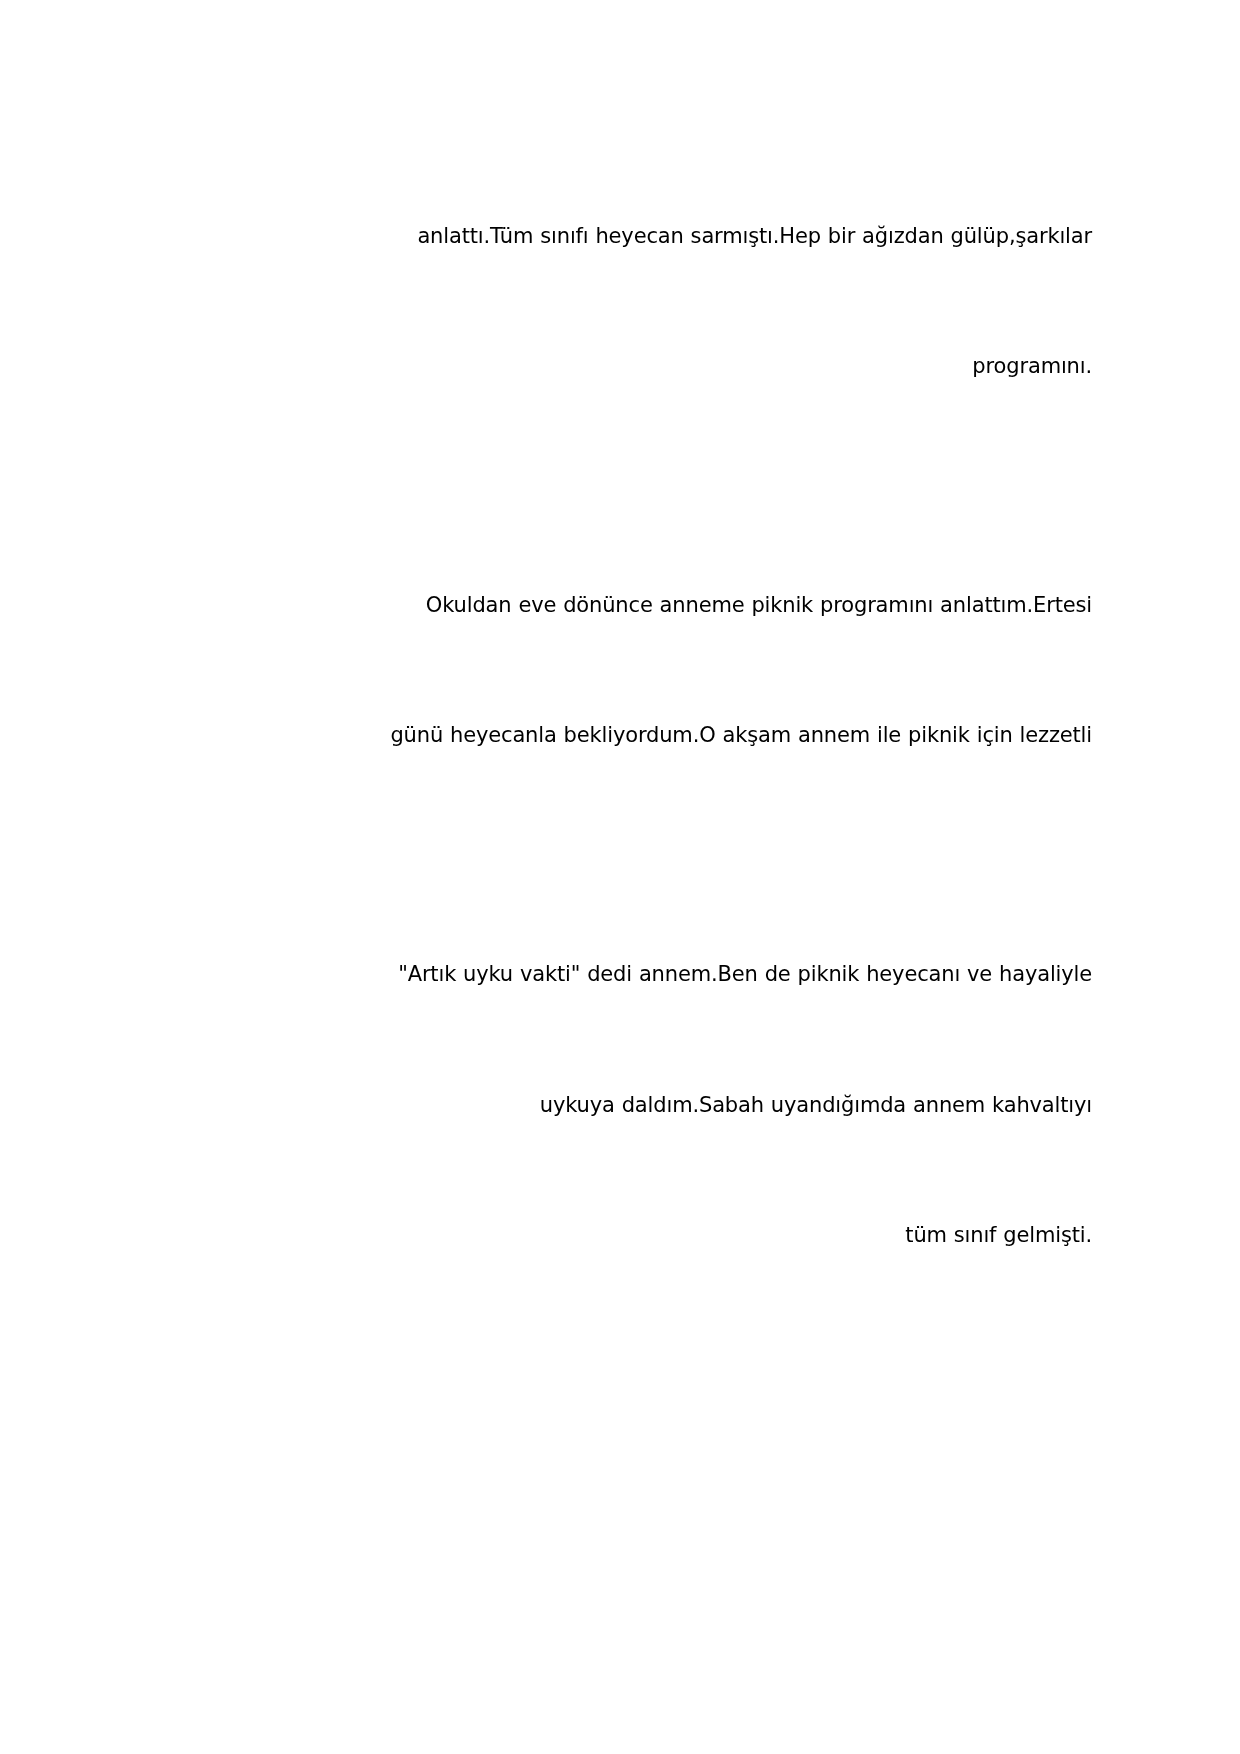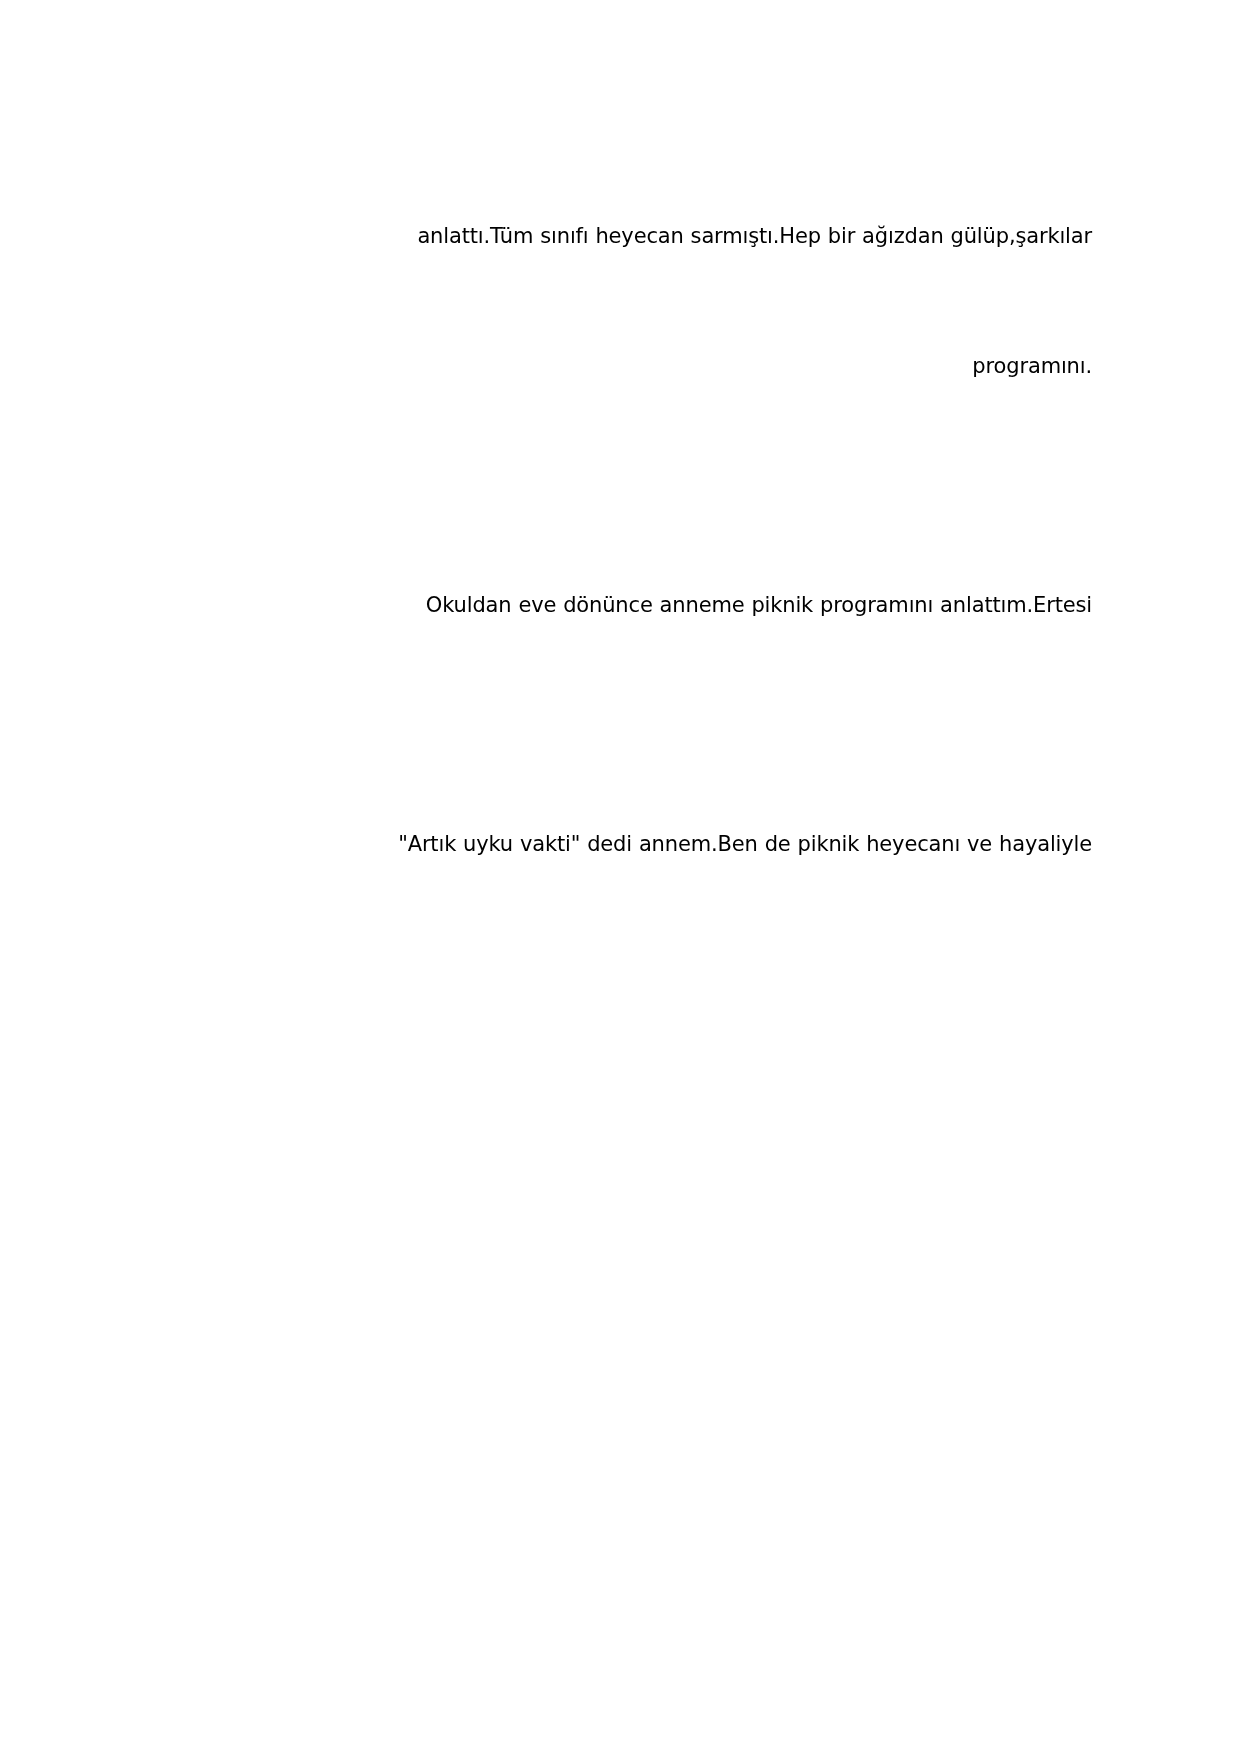--- a/index.html
+++ b/index.html
@@ -57,20 +57,23 @@
 <div class="page">
   <div class="doc-body">
 
     <p class="para">
       <span class="line">anlattı.Tüm sınıfı heyecan sarmıştı.Hep bir ağızdan gülüp,şarkılar</span>
       <span class="line">programını.</span>
     </p>
 
     <p class="para">
       <span class="line">    Okuldan eve dönünce anneme piknik programını anlattım.Ertesi</span>
+      <span class="line">günü heyecanla bekliyordum.O akşam annem ile piknik için lezzetli</span>
     </p>
 
     <p class="para">
       <span class="line">   "Artık uyku vakti" dedi annem.Ben de piknik heyecanı ve hayaliyle</span>
+      <span class="line">uykuya daldım.Sabah uyandığımda annem kahvaltıyı</span>
+      <span class="line">tüm sınıf gelmişti.</span>
     </p>
 
   </div>
 </div>
 
 </body></html>

